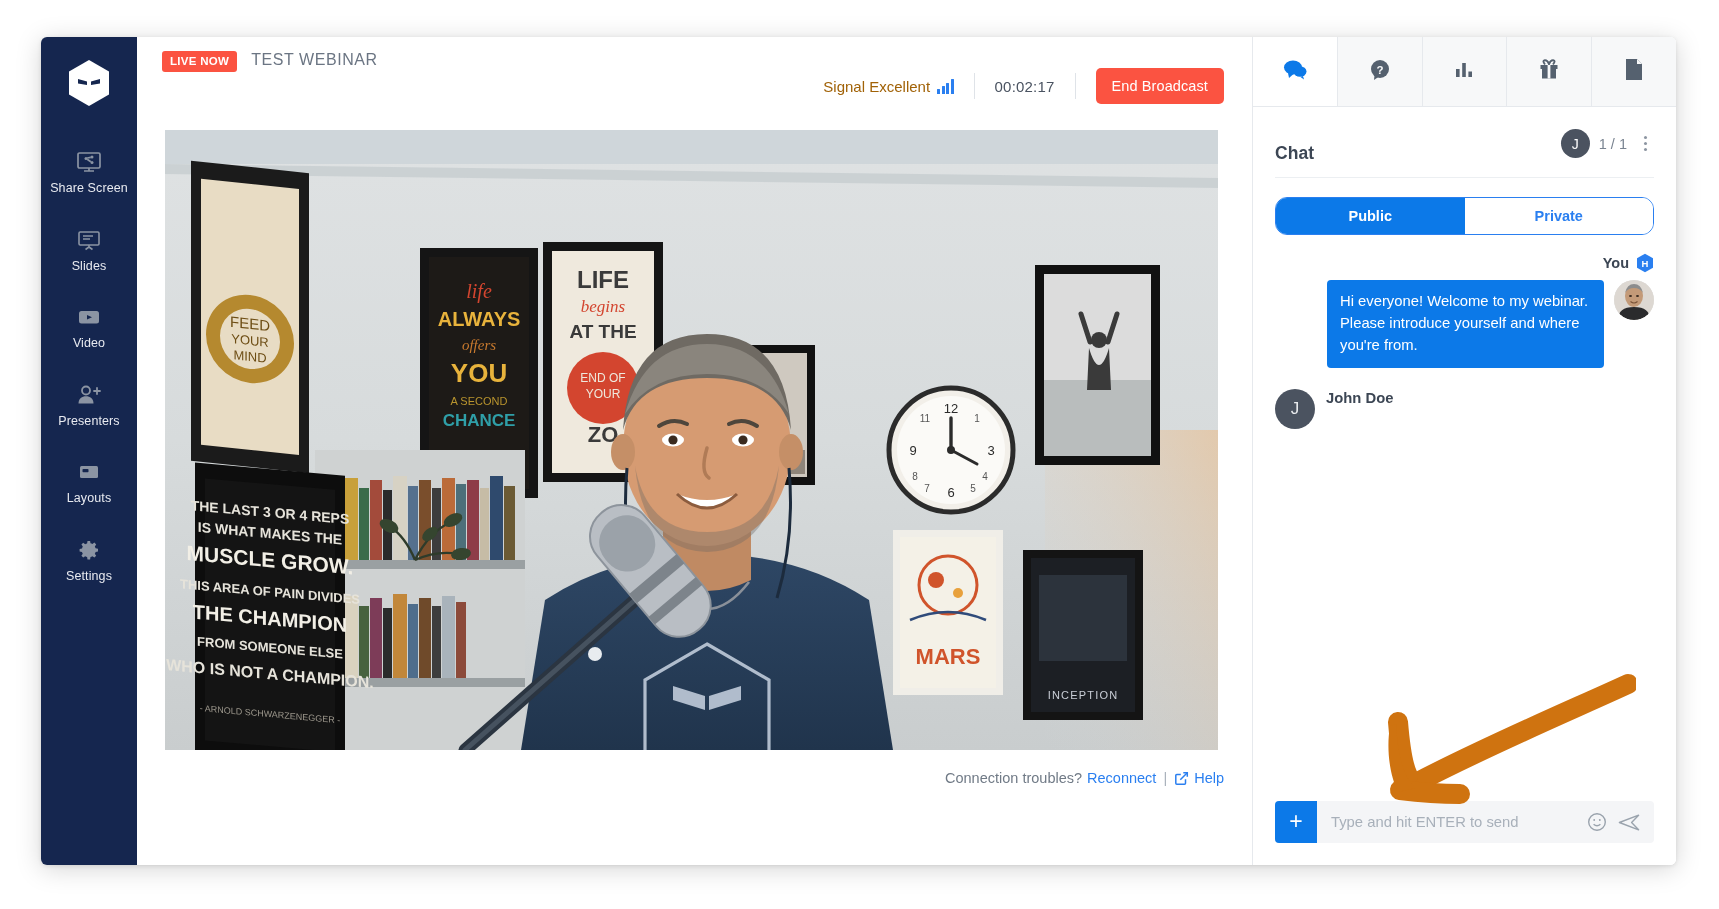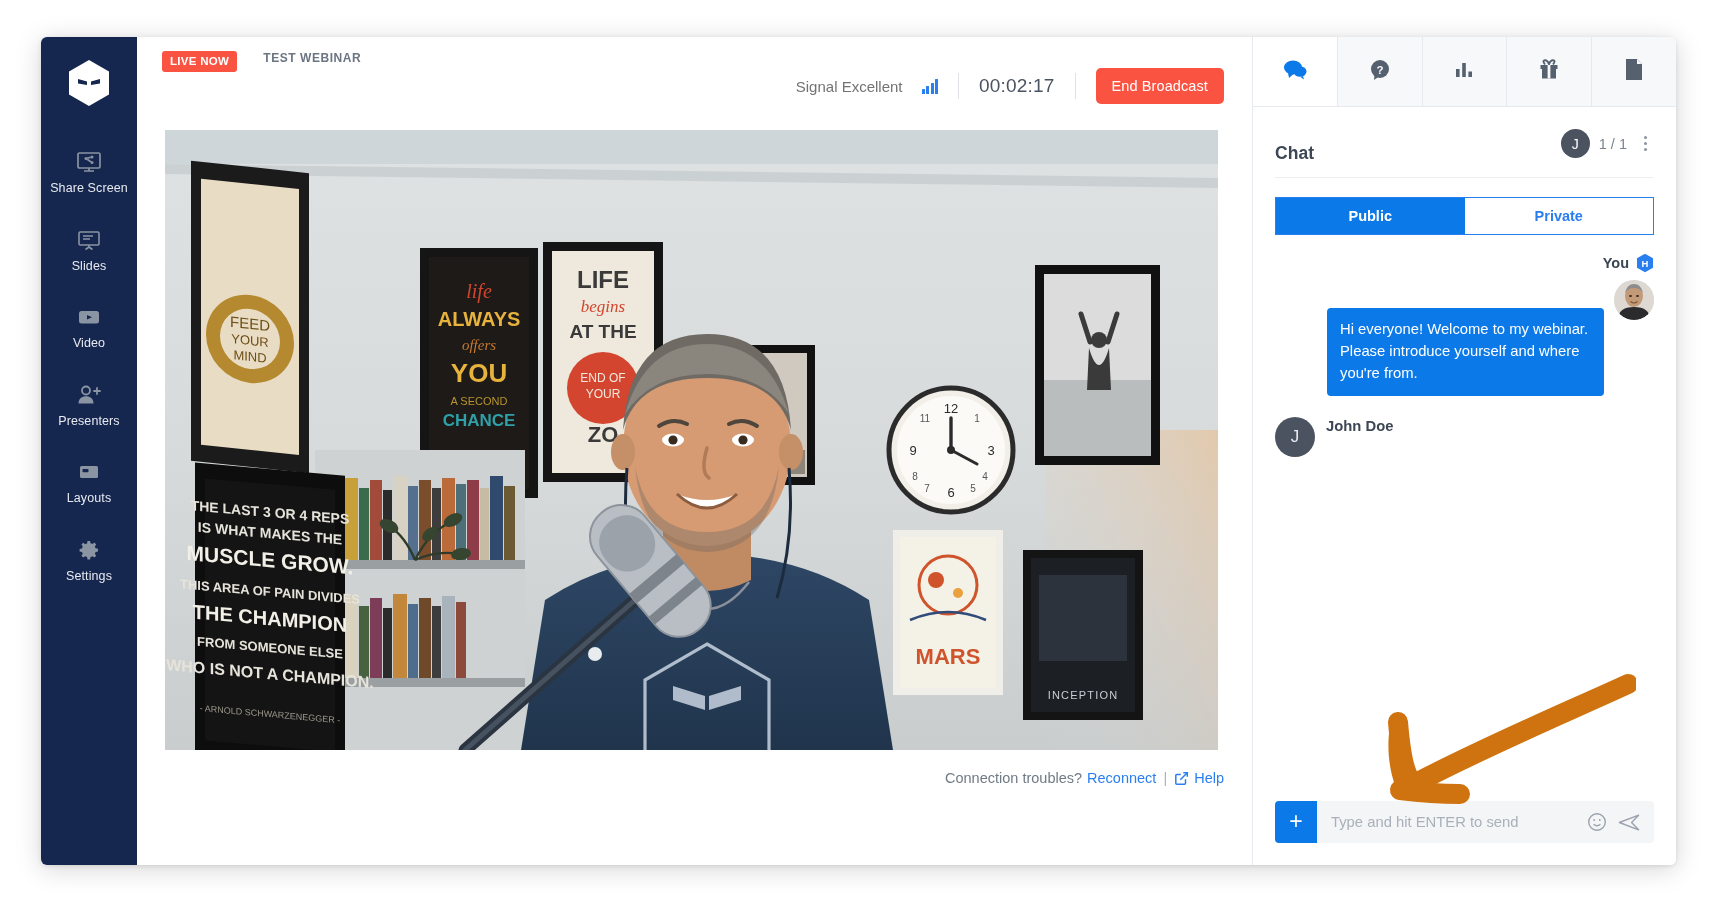--- a/index.html
+++ b/index.html
@@ -84,50 +84,49 @@
     background: #fb5341;
     color: #ffffff;
     font-size: 11.5px;
     font-weight: bold;
     letter-spacing: 0.3px;
     padding: 4px 8px 4px 8px;
     border-radius: 3px;
     line-height: 1.15;
   }
   .webinar-title {
-    margin-left: 26px;
-    font-size: 12px;
+    margin-left: 14px;
+    font-size: 16px;
     color: #6b7583;
     letter-spacing: 0.55px;
-    font-weight: bold;
   }
   .topbar-right {
     margin-left: auto;
     display: flex;
     align-items: center;
     height: 100%;
   }
   .signal-text {
     font-size: 15px;
-    color: #737373;
-    margin-right: 19px;
+    color: #a16207;
+    margin-right: 7px;
   }
   .signal-bars { display: flex; align-items: flex-end; gap: 1.5px; height: 15px; }
   .signal-bars i { width: 3px; background: #2a7ff0; display: block; border-radius: 0.5px; }
   .signal-bars i:nth-child(1) { height: 5px; }
   .signal-bars i:nth-child(2) { height: 8px; }
   .signal-bars i:nth-child(3) { height: 11px; }
   .signal-bars i:nth-child(4) { height: 15px; }
   .vdiv {
     width: 1px; height: 26px;
     background: #dfe3e8;
     margin: 0 20px;
   }
   .timer {
-    font-size: 19px;
+    font-size: 15px;
     color: #4a5361;
     letter-spacing: 0.2px;
   }
   .end-broadcast {
     background: #fb5341;
     color: #ffffff;
     border: none;
     border-radius: 5px;
     font-family: "Liberation Sans", sans-serif;
     font-size: 14.5px;
@@ -215,21 +214,21 @@
     gap: 3px; cursor: pointer;
   }
   .kebab i { width: 3px; height: 3px; border-radius: 50%; background: #8c95a1; display: block; }
 
   .panel-divider { height: 1px; background: #eceff2; margin: 0 22px; }
 
   .seg {
     margin: 19px 22px 0 22px;
     display: flex;
     border: 1px solid #2a7ff0;
-    border-radius: 0;
+    border-radius: 12px;
     overflow: hidden;
     height: 38px;
   }
   .seg-btn {
     flex: 1 1 0;
     display: flex; align-items: center; justify-content: center;
     font-size: 14.5px;
     font-weight: bold;
     cursor: pointer;
     background: #ffffff;
@@ -259,21 +258,20 @@
   }
   .msg-out-row { display: flex; align-items: flex-start; gap: 10px; }
   .bubble-blue {
     background: #0c79e8;
     color: #ffffff;
     border-radius: 4px;
     padding: 11px 13px 12px 13px;
     font-size: 14.8px;
     line-height: 1.47;
     max-width: 277px;
-    margin-top: 28px;
   }
   .avatar-photo {
     width: 40px; height: 40px;
     border-radius: 50%;
     overflow: hidden;
     flex: 0 0 40px;
     background: #d8d8d8;
     position: relative;
   }
 

